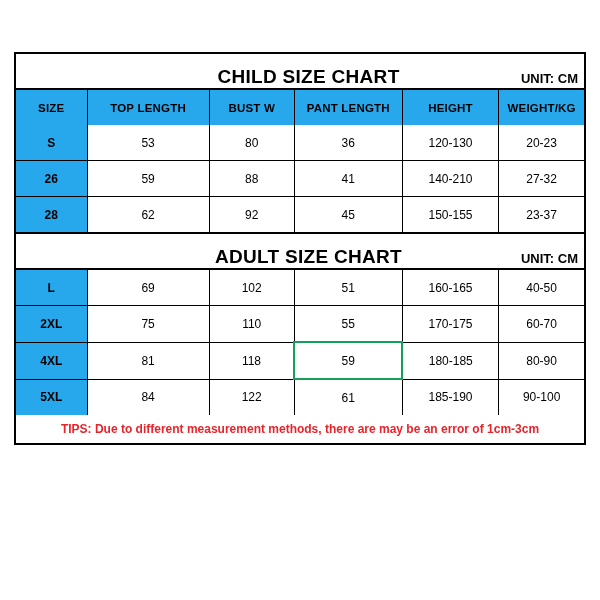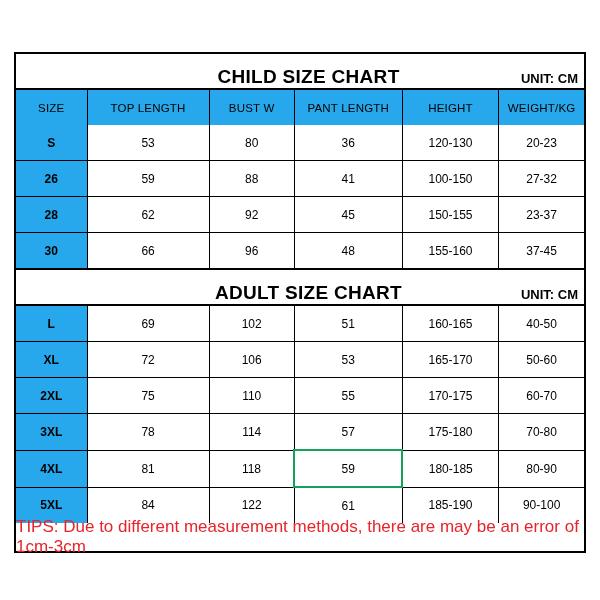--- a/index.html
+++ b/index.html
@@ -62,21 +62,21 @@
   th, td {
     border: 1px solid #000;
     height: 33px;
     text-align: center;
     vertical-align: middle;
     font-size: 12px;
     background: #ffffff;
   }
   th {
     background: #27a8ec;
-    font-weight: normal;
+    font-weight: bold;
     font-size: 11.5px;
     letter-spacing: 0.2px;
   }
   td.size-cell {
     background: #27a8ec;
     font-weight: bold;
     font-size: 12px;
   }
   td.highlight {
     border: 2px solid #14a05a;
@@ -87,22 +87,22 @@
   table tr:first-child th, table tr:first-child td { border-top: none; }
   table tr:last-child th, table tr:last-child td { border-bottom: none; }
 
   .tips {
     border: 2px solid #000;
     border-top: none;
     height: 30px;
     display: flex;
     align-items: center;
     justify-content: center;
-    font-size: 17px;
-    font-weight: normal;
+    font-size: 12px;
+    font-weight: bold;
     color: #e8232a;
     background: #ffffff;
     box-sizing: border-box;
   }
 </style>
 </head>
 <body>
 
 <div class="page">
 
@@ -137,38 +137,30 @@
           <td>80</td>
           <td>36</td>
           <td>120-130</td>
           <td>20-23</td>
         </tr>
         <tr>
           <td class="size-cell">26</td>
           <td>59</td>
           <td>88</td>
           <td>41</td>
-          <td>100-150</td>
+          <td>140-210</td>
           <td>27-32</td>
         </tr>
         <tr>
           <td class="size-cell">28</td>
           <td>62</td>
           <td>92</td>
           <td>45</td>
           <td>150-155</td>
           <td>23-37</td>
-        </tr>
-        <tr>
-          <td class="size-cell">30</td>
-          <td>66</td>
-          <td>96</td>
-          <td>48</td>
-          <td>155-160</td>
-          <td>37-45</td>
         </tr>
       </tbody>
     </table>
   </div>
 
   <div class="chart-block">
     <div class="title-row">
       <span class="title-text">ADULT SIZE CHART</span>
       <span class="unit-text">UNIT: CM</span>
     </div>
@@ -184,44 +176,28 @@
       <tbody>
         <tr>
           <td class="size-cell">L</td>
           <td>69</td>
           <td>102</td>
           <td>51</td>
           <td>160-165</td>
           <td>40-50</td>
         </tr>
         <tr>
-          <td class="size-cell">XL</td>
-          <td>72</td>
-          <td>106</td>
-          <td>53</td>
-          <td>165-170</td>
-          <td>50-60</td>
-        </tr>
-        <tr>
           <td class="size-cell">2XL</td>
           <td>75</td>
           <td>110</td>
           <td>55</td>
           <td>170-175</td>
           <td>60-70</td>
         </tr>
         <tr>
-          <td class="size-cell">3XL</td>
-          <td>78</td>
-          <td>114</td>
-          <td>57</td>
-          <td>175-180</td>
-          <td>70-80</td>
-        </tr>
-        <tr>
           <td class="size-cell">4XL</td>
           <td>81</td>
           <td>118</td>
           <td class="highlight">59</td>
           <td>180-185</td>
           <td>80-90</td>
         </tr>
         <tr>
           <td class="size-cell">5XL</td>
           <td>84</td>

